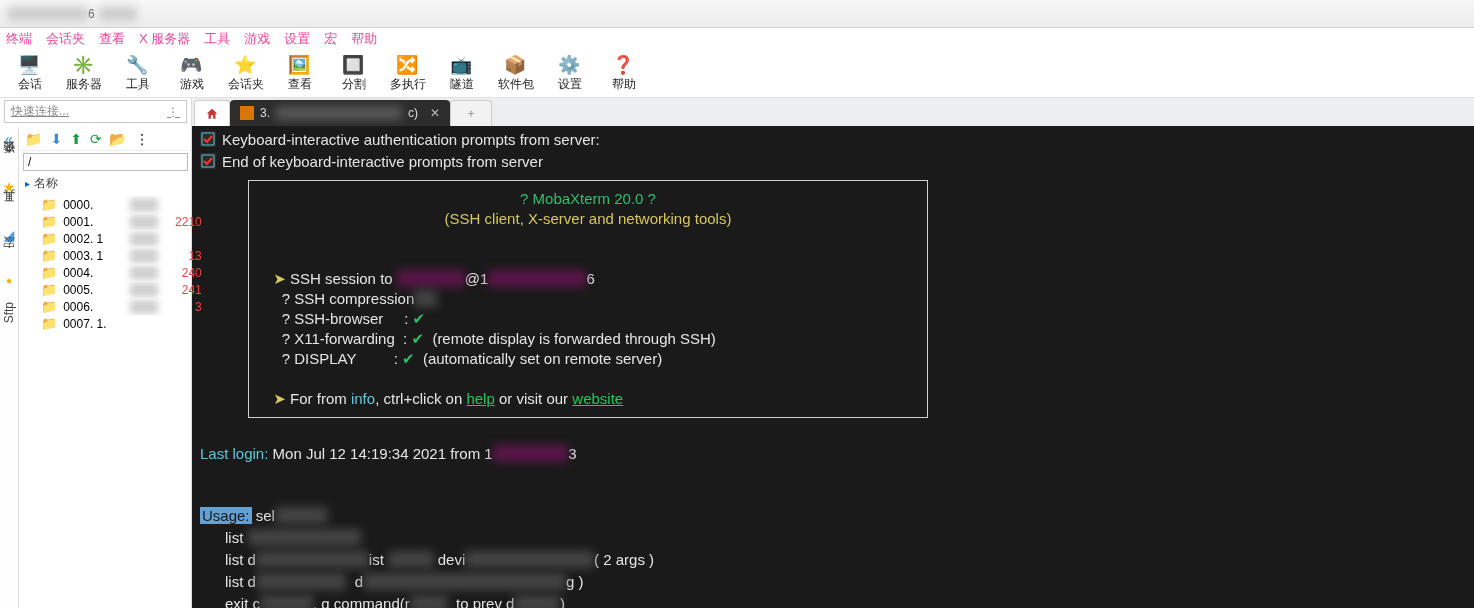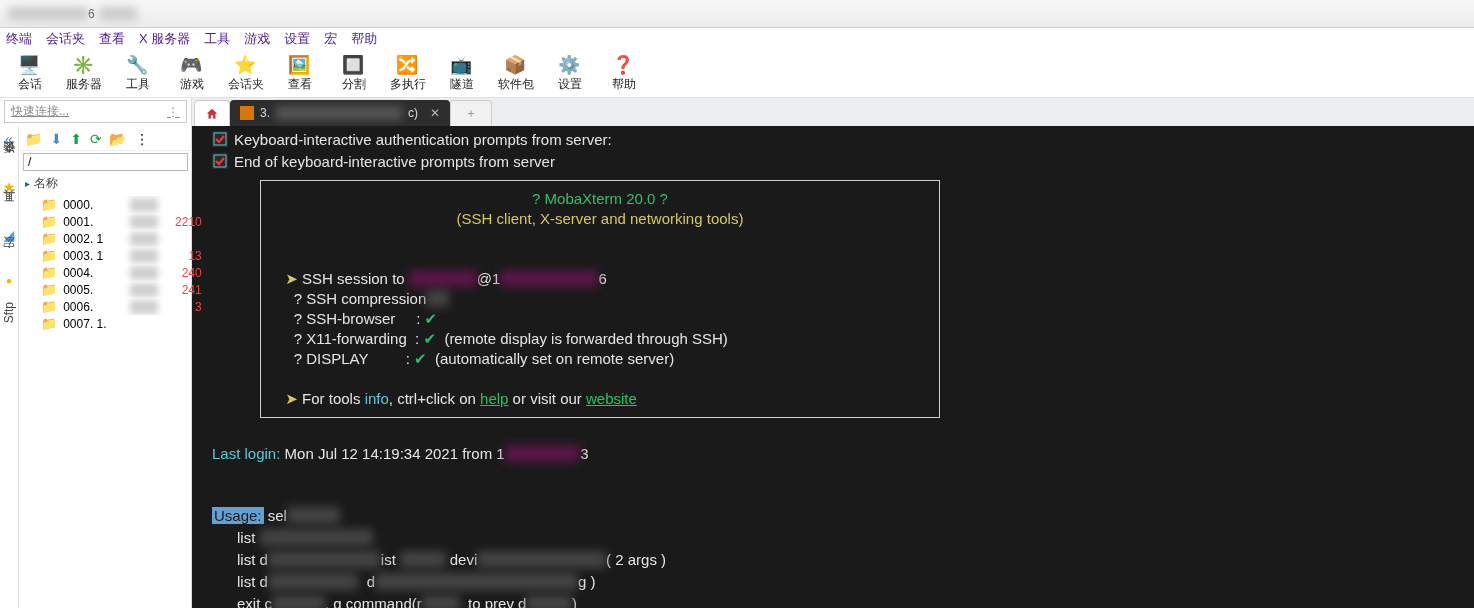--- a/index.html
+++ b/index.html
@@ -1,21 +1,21 @@
 <!DOCTYPE html>
 <html><head>
 <meta charset="utf-8">
 <style>
 * { margin: 0; padding: 0; box-sizing: border-box; font-family: "Microsoft YaHei", sans-serif; }
 body { width: 1474px; height: 608px; background: #fff; overflow: hidden; display: flex; flex-direction: column; }
 
 .titlebar { height: 28px; background: linear-gradient(#f7f7f7,#ececec); border-bottom: 1px solid #d0d0d0; display: flex; align-items: center; padding: 0 8px; font-size: 12px; color: #555; }
 .titlebar .blur { filter: blur(4px); background:#ccc; color:transparent; border-radius:2px; padding:0 4px; }
 
-.menubar { height: 22px; display: flex; align-items: center; padding: 0 6px; font-size: 13px; color: #4c1d95; gap: 14px; }
+.menubar { height: 22px; display: flex; align-items: center; padding: 0 6px; font-size: 13px; color: #ec4899; gap: 14px; }
 .menubar span { cursor: default; }
 
 .toolbar { height: 48px; display: flex; align-items: center; padding: 0 6px; gap: 6px; border-bottom: 1px solid #e1e1e1; }
 .tb-btn { width: 48px; display:flex; flex-direction:column; align-items:center; font-size:12px; color:#222; cursor:default;}
 .tb-btn .ic { width:22px; height:22px; display:flex; align-items:center; justify-content:center; font-size:18px; }
 
 .body-row { flex:1; display:flex; min-height:0; }
 
 .left { width: 192px; display:flex; flex-direction:column; border-right:1px solid #ddd; }
 .quick { border:1px solid #c9c9c9; margin:2px 4px 4px 4px; padding:2px 6px; font-size:12px; color:#888; display:flex; align-items:center; justify-content:space-between;text-decoration:underline;}
@@ -47,21 +47,21 @@
 .tab { height:26px; display:flex; align-items:center; gap:6px; padding:0 10px; font-size:12px; border-top-left-radius:4px; border-top-right-radius:4px; cursor:default;}
 .tab.home { background:#fff; border:1px solid #ccc; border-bottom:none; color:#c33; }
 .tab.home svg { width:14px; height:14px;}
 .tab.active { background:#2d2d2d; color:#ddd; }
 .tab .ticon { width:14px; height:14px; background:#d97706; display:inline-block; }
 .tab .tblur { filter:blur(4px); background:#555; color:transparent; padding:0 30px; border-radius:2px;}
 .tab .close { color:#bbb; margin-left:6px; font-size:12px;}
 .tab.new { background:#f2f2f2; border:1px solid #ccc; border-bottom:none; color:#888; padding:0 14px;}
 
 .term-wrap { flex:1; display:flex; flex-direction:column; min-width:0;}
-.term { flex:1; background:#1a1a1a; color:#e5e5e5; font-family: "Consolas","Courier New",monospace; font-size:15px; line-height:20px; padding:4px 20px; overflow:hidden; white-space:pre; }
+.term { flex:1; background:#1a1a1a; color:#e5e5e5; font-family: "Consolas","Courier New",monospace; font-size:15px; line-height:20px; padding:4px 8px; overflow:hidden; white-space:pre; }
 .term .ticon2 { display:inline-block; width:16px; height:16px; vertical-align:-2px; margin-right:6px;}
 .term .ticon2 svg{ width:16px; height:16px;}
 .box { border:1px solid #cfcfcf; padding:8px 16px; margin:6px 0 6px 48px; width:680px; font-size:15px; line-height:20px;}
 .green { color:#2fbf71; }
 .yellow { color:#d6c85a; }
 .cyan { color:#5ec8d8; }
 .linku { color:#22c55e; text-decoration:underline; }
 .redact { filter:blur(5px); background:#5a1648; color:transparent; border-radius:2px; padding:0 4px;}
 .redact-g { filter:blur(5px); background:#444; color:transparent; border-radius:2px; padding:0 4px;}
 .check { color:#2fbf71; }
@@ -260,21 +260,21 @@
           </svg></span><span>End of keyboard-interactive prompts from server</span>
 <div class="box"><div style="text-align:center"><span class="green">? MobaXterm 20.0 ?</span>
 <span class="yellow">(SSH client, X-server and networking tools)</span></div>
 
   <span class="arrow-y">➤</span> <span>SSH session to </span><span class="redact">xxxxxxxx</span><span>@1</span><span class="redact">xxxxxxxxxxxx</span><span>6</span>
     <span>? SSH compression</span><span class="redact-g">xx</span>
     <span>? SSH-browser     : </span><span class="check">✔</span>
     <span>? X11-forwarding  : </span><span class="check">✔</span><span>  (remote display is forwarded through SSH)</span>
     <span>? DISPLAY         : </span><span class="check">✔</span><span>  (automatically set on remote server)</span>
 
-  <span class="arrow-y">➤</span> <span>For tools </span><span class="cyan">info</span><span>, ctrl+click on </span><span class="linku">help</span><span> or visit our </span><span class="linku">website</span></div>
+  <span class="arrow-y">➤</span> <span>For from </span><span class="cyan">info</span><span>, ctrl+click on </span><span class="linku">help</span><span> or visit our </span><span class="linku">website</span></div>
 <span class="cyan">Last login:</span><span> Mon Jul 12 14:19:34 2021 from 1</span><span class="redact">xxxxxxxxx</span><span>3</span>
 
 
 <span class="usage-h">Usage:</span><span> sel</span><span class="redact-g">xxxxxx</span>
 <span>      list </span><span class="redact-g">xxxxxxxxxxxxxx</span>
 <span>      list d</span><span class="redact-g">xxxxxxxxxxxxxx</span><span>ist </span><span class="redact-g">xxxxx</span><span> devi</span><span class="redact-g">xxxxx  xxxxxxxxxx</span><span>( 2 args )</span>
 <span>      list d</span><span class="redact-g">xxxxxxxxxxx</span><span>  d</span><span class="redact-g">xxxxxxxxxxxxxxxxxxxxxxxxxx</span><span>g )</span>
 <span>      exit c</span><span class="redact-g">xxxxxx</span><span>, q command(r</span><span class="redact-g">xxxx</span><span>  to prev d</span><span class="redact-g">xxxxx</span><span>)</span></div>
   </div>
 </div>

